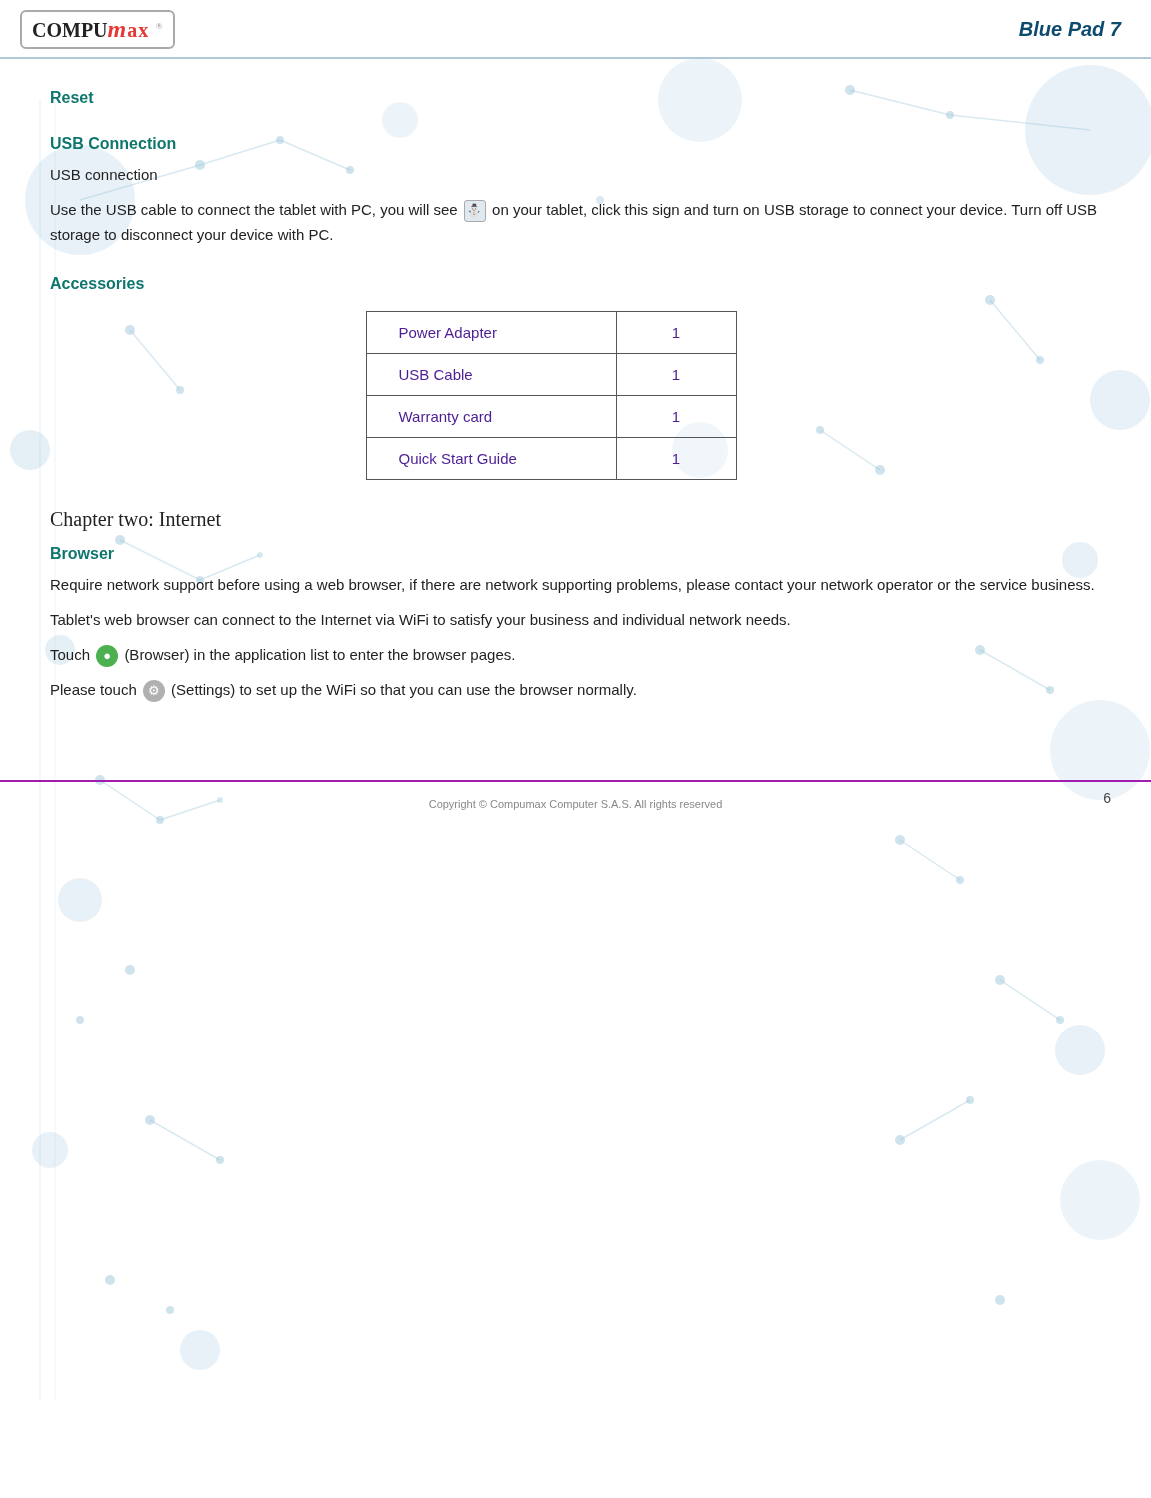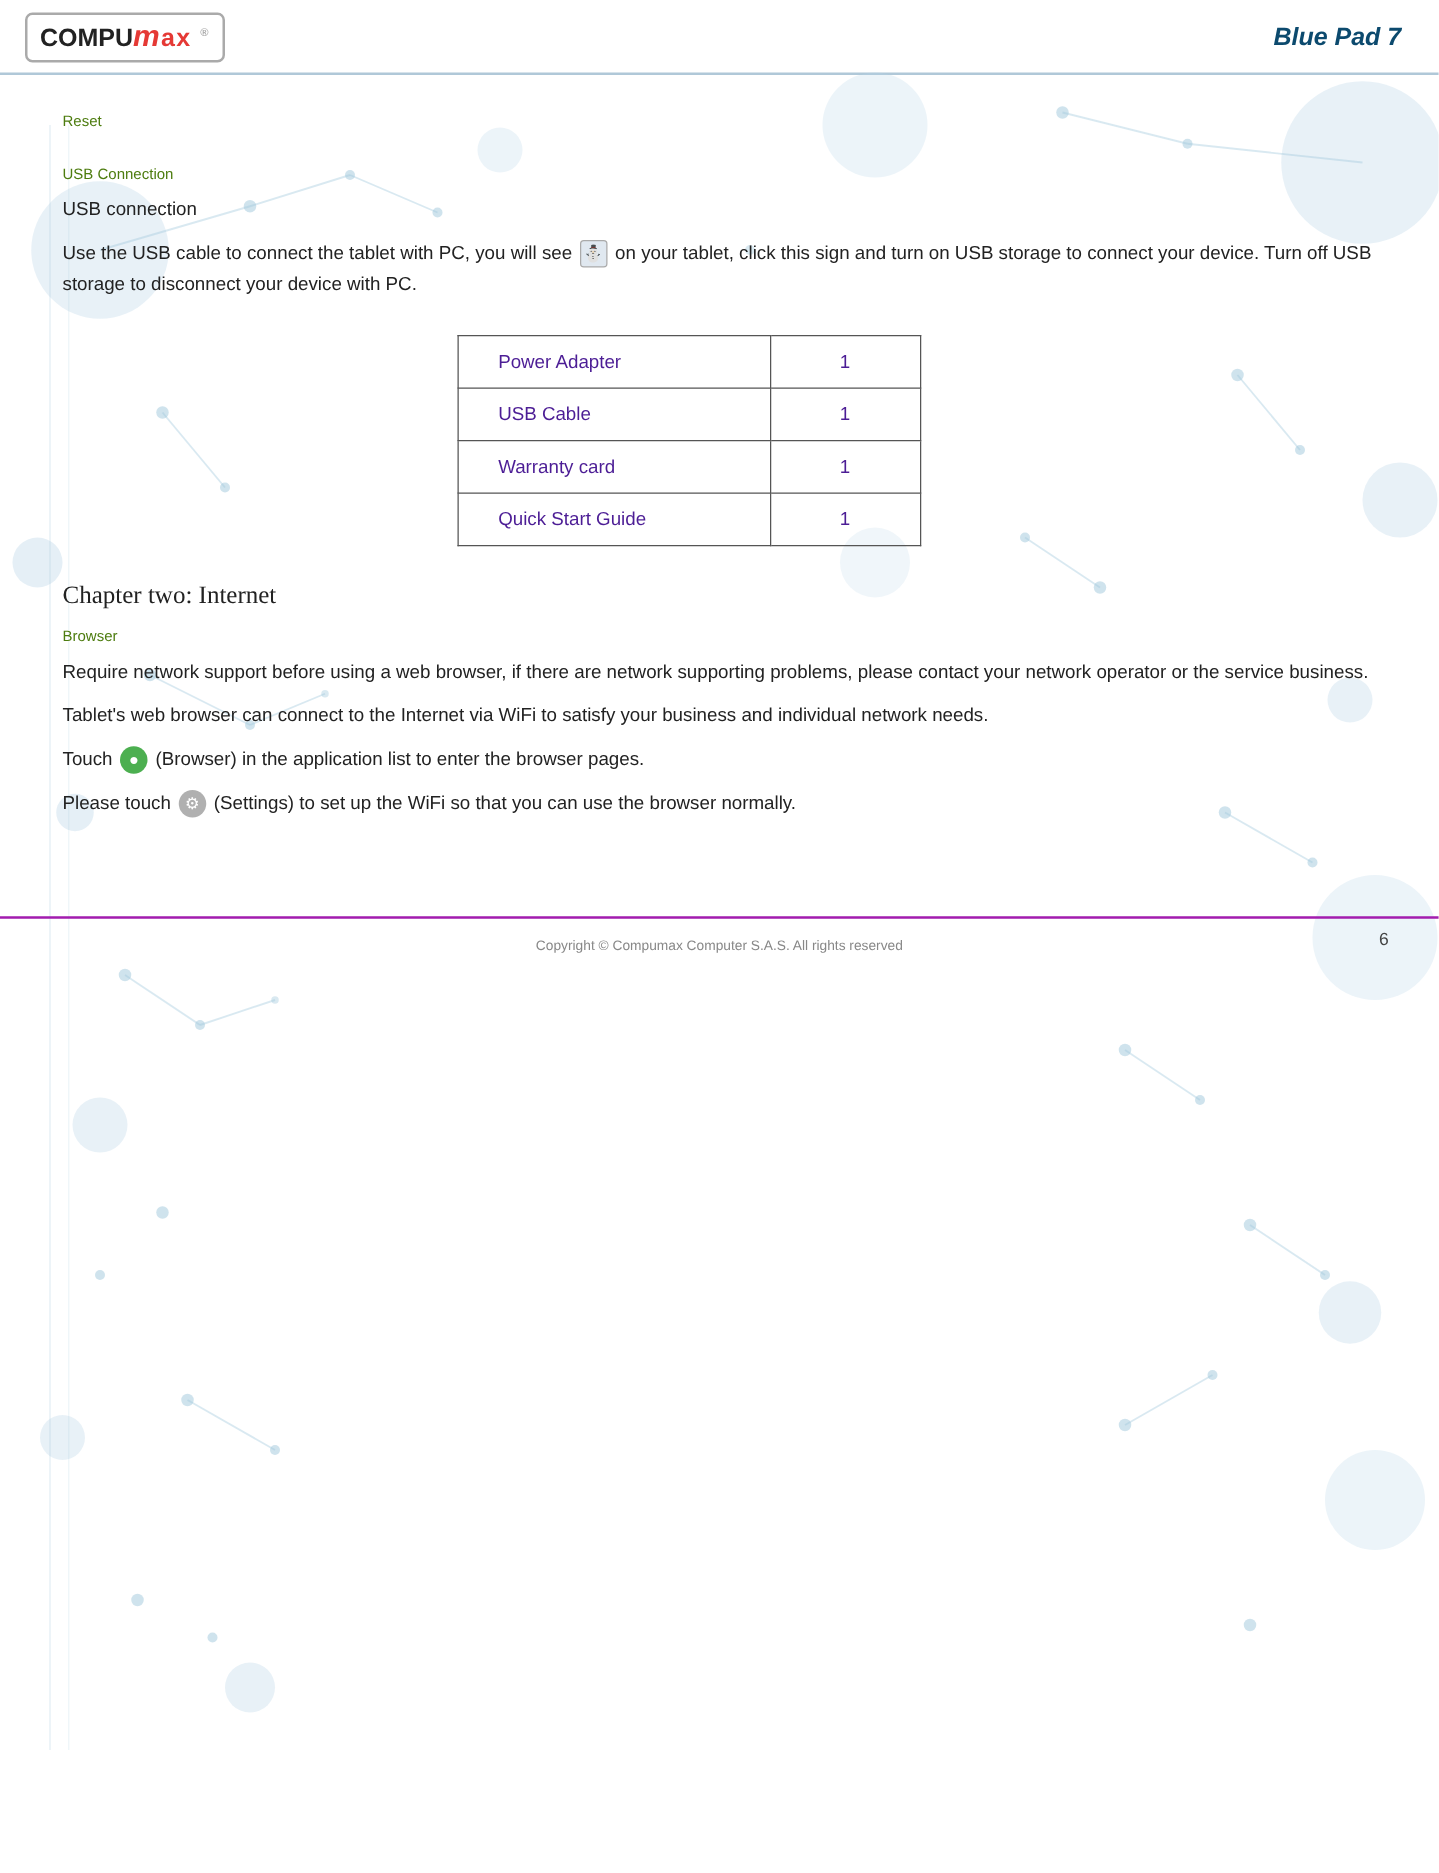--- a/index.html
+++ b/index.html
@@ -19,20 +19,21 @@
       display: flex;
       align-items: center;
       justify-content: space-between;
       padding: 10px 30px 0 20px;
       border-bottom: 2px solid #b0c8d8;
       padding-bottom: 8px;
     }
     .logo-area {
       display: flex;
       align-items: center;
+      font-family: Liberation Serif, serif;
     }
     .logo-box {
       background: #fff;
       border: 2px solid #aaa;
       border-radius: 6px;
       padding: 4px 10px;
       font-size: 22px;
       font-weight: bold;
       color: #222;
       letter-spacing: 1px;
@@ -46,23 +47,23 @@
 
     
     .main-content {
       position: relative;
       z-index: 1;
       padding: 30px 50px 30px 50px;
     }
 
     
     .section-title {
-      color: #4d7c0f;
-      font-size: 12px;
-      font-weight: normal;
+      color: #0f766e;
+      font-size: 16px;
+      font-weight: bold;
       margin-bottom: 10px;
     }
     .section-block {
       margin-bottom: 28px;
     }
     .para {
       line-height: 1.65;
       margin-bottom: 10px;
       font-size: 15px;
       color: #222;
@@ -262,20 +263,21 @@
     <div class="section-title">USB Connection</div>
     <div class="para">USB connection</div>
     <div class="para">
       <span>Use the USB cable to connect the tablet with PC, you will see</span>
       <span class="usb-icon" title="USB symbol">⛄</span>
       <span>on your tablet, click this sign and turn on USB storage to connect your device. Turn off USB storage to disconnect your device with PC.</span>
     </div>
   </div>
 
   <div class="section-block">
+    <div class="section-title">Accessories</div>
     <table class="accessories-table">
       <tbody id="accessories-tbody">
       <tr>
             <td>Power Adapter</td>
             <td>1</td>
           </tr>
           <tr>
             <td>USB Cable</td>
             <td>1</td>
           </tr>

